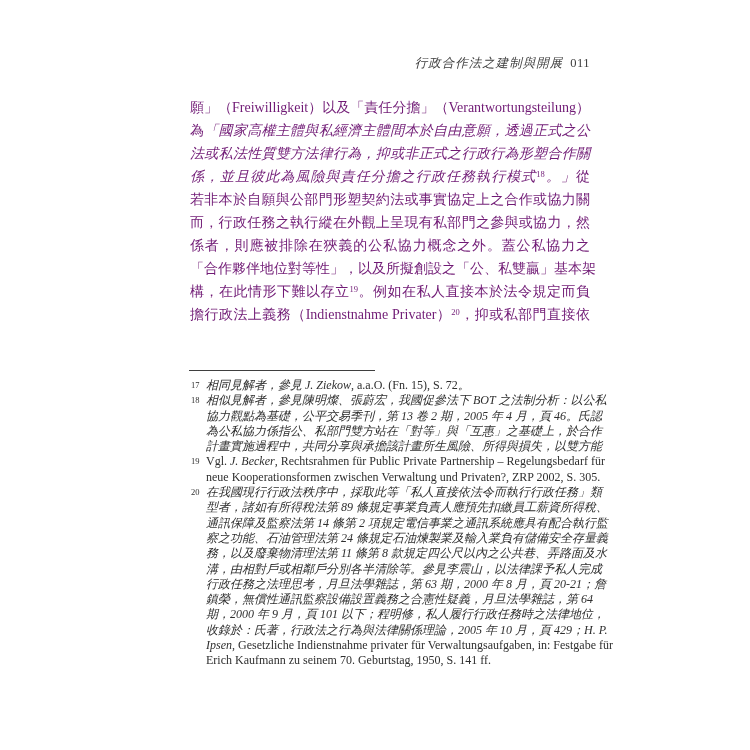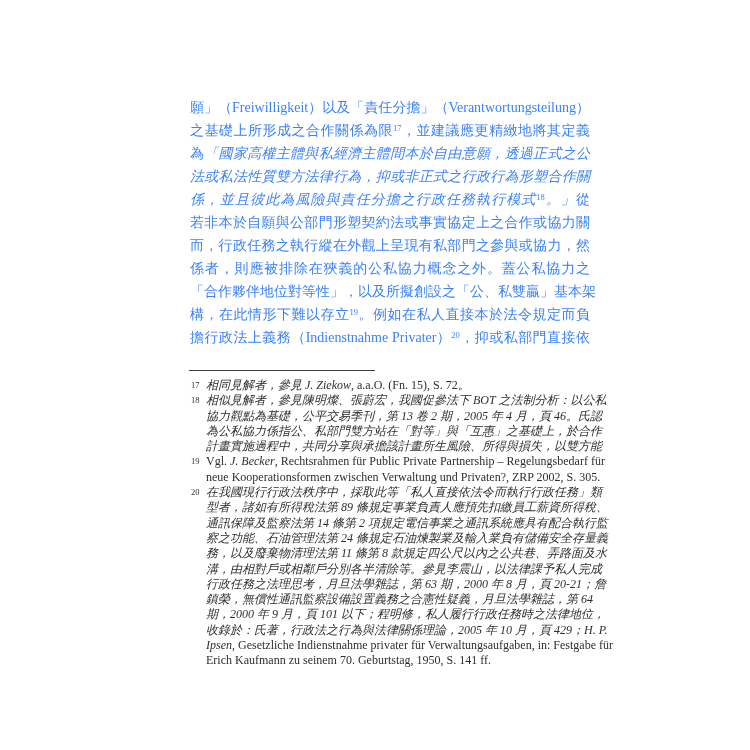--- a/index.html
+++ b/index.html
@@ -12,21 +12,21 @@
   .running-header{
     position:absolute;top:55px;right:160px;
     font-size:12.5px;color:#3d3d3d;letter-spacing:1px;
   }
   .running-header .title{font-style:italic;}
   .running-header .pgnum{margin-left:7px;font-style:normal;letter-spacing:.5px;}
   .main-text{position:absolute;left:190px;top:96px;width:400px;}
   .mline{
     height:23px;line-height:23px;font-size:14px;
     text-align:justify;text-align-last:justify;
-    white-space:nowrap;color:#3b82f6;
+    white-space:nowrap;color:#701a75;
   }
   .fn-rule{
     position:absolute;left:189px;top:370px;width:186px;height:0;
     border-top:1.5px solid #3f3f3f;
   }
   .footnotes{position:absolute;left:190px;top:378px;width:400px;}
   .footnote{position:relative;padding-left:16px;color:#2e2e2e;}
   .fn-num{
     position:absolute;left:1px;top:0px;font-size:8.5px;color:#2e2e2e;
     line-height:15.3px;
@@ -39,24 +39,26 @@
   .seg-n{font-style:normal;}
   .seg-k{font-style:italic;}
   .seg-i{font-style:italic;}
   .seg-sup{font-size:8.5px;vertical-align:4.5px;line-height:0;letter-spacing:0;}
 </style>
 </head>
 <body>
 
 <div class="page">
 
+  <div class="running-header">
+    <span class="title">行政合作法之建制與開展</span><span class="pgnum">011</span>
+  </div>
 
   <div class="main-text" id="main-text">
       <div class="mline"><span class="seg-n">願」（Freiwilligkeit）以及「責任分擔」（Verantwortungsteilung）</span></div>
-      <div class="mline"><span class="seg-n">之基礎上所形成之合作關係為限</span><span class="seg-sup">17</span><span class="seg-n">，並建議應更精緻地將其定義</span></div>
       <div class="mline"><span class="seg-n">為</span><span class="seg-k">「國家高權主體與私經濟主體間本於自由意願，透過正式之公</span></div>
       <div class="mline"><span class="seg-k">法或私法性質雙方法律行為，抑或非正式之行政行為形塑合作關</span></div>
       <div class="mline"><span class="seg-k">係，並且彼此為風險與責任分擔之行政任務執行模式</span><span class="seg-sup">18</span><span class="seg-k">。」</span><span class="seg-n">從</span></div>
       <div class="mline"><span class="seg-n">若非本於自願與公部門形塑契約法或事實協定上之合作或協力關</span></div>
       <div class="mline"><span class="seg-n">而，行政任務之執行縱在外觀上呈現有私部門之參與或協力，然</span></div>
       <div class="mline"><span class="seg-n">係者，則應被排除在狹義的公私協力概念之外。蓋公私協力之</span></div>
       <div class="mline"><span class="seg-n">「合作夥伴地位對等性」，以及所擬創設之「公、私雙贏」基本架</span></div>
       <div class="mline"><span class="seg-n">構，在此情形下難以存立</span><span class="seg-sup">19</span><span class="seg-n">。例如在私人直接本於法令規定而負</span></div>
       <div class="mline"><span class="seg-n">擔行政法上義務（Indienstnahme Privater）</span><span class="seg-sup">20</span><span class="seg-n">，抑或私部門直接依</span></div>
     </div>

